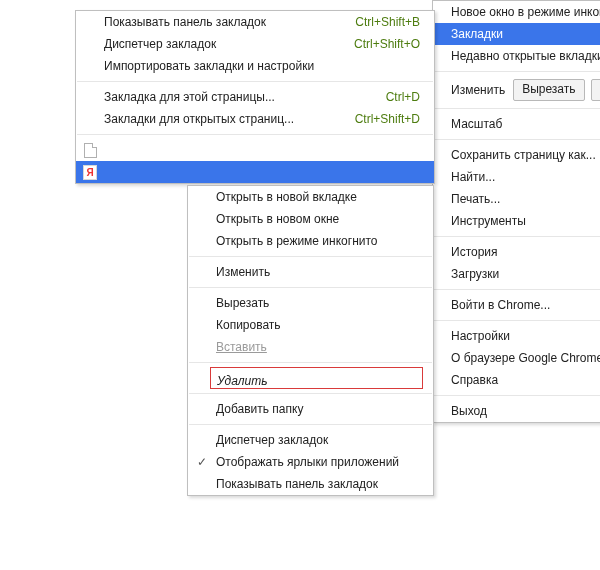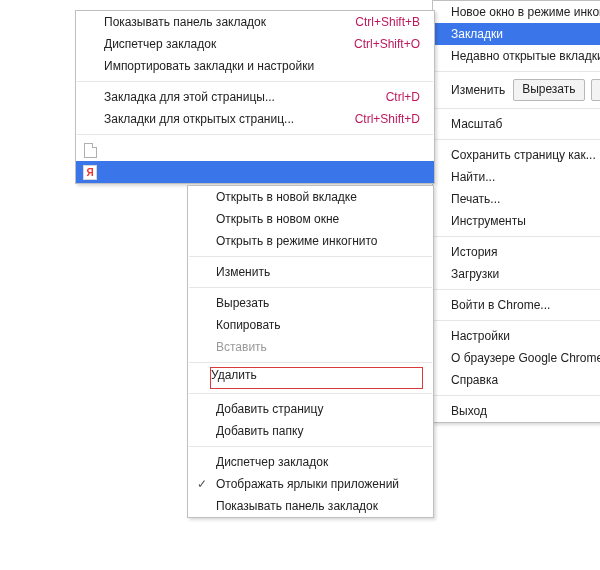--- a/index.html
+++ b/index.html
@@ -20,28 +20,28 @@
 }
 .menu .item{
   display:flex;
   align-items:center;
   height:22px;
   padding:0 14px 0 28px;
   white-space:nowrap;
   position:relative;
   cursor:default;
 }
-.menu .item.disabled{ color:#9a9a9a; }
+.menu .item.disabled{ color:#9a9a9a;text-decoration:underline; }
 .menu .item.selected{
   background:#3a75ea;
   color:#fff;
 }
 .menu .item .label{flex:1 1 auto;}
 .menu .item .shortcut{
-  color:#be185d;
+  color:#4d7c0f;
   margin-left:24px;
   text-align:center;
 }
 .menu .sep{
   height:1px;
   margin:4px 1px;
   background:#e6e6e6;
 }
 .menu .item .ico{
   position:absolute;
@@ -77,21 +77,23 @@
 }
 .check-ico{
   font-size:12px;
   color:#555;
 }
 .red-box{
   border:1px solid #d93a3a;
   height:20px;
   margin:1px 10px 1px 22px;
   display:flex;
-  align-items:flex-start;
+  align-items:flex-end;
+  padding-left:6px;
+  font-style:italic;
 }
 
 #menu-main{
   top:0; left:432px;
   width:280px;
 }
 #menu-main .item{ padding-left:18px; }
 
 .edit-row{
   display:flex;
@@ -243,23 +245,20 @@
   </div>
   <div class="item disabled">
     <span class="label">Вставить</span>
   </div>
   <div class="sep"></div>
   <div class="red-box">
     <span class="label">Удалить</span>
   </div>
   <div class="sep"></div>
   <div class="item">
-    <span class="label">Добавить страницу</span>
-  </div>
-  <div class="item">
     <span class="label">Добавить папку</span>
   </div>
   <div class="sep"></div>
   <div class="item">
     <span class="label">Диспетчер закладок</span>
   </div>
   <div class="item">
     <span class="ico check-ico">✓</span>
     <span class="label">Отображать ярлыки приложений</span>
   </div>

